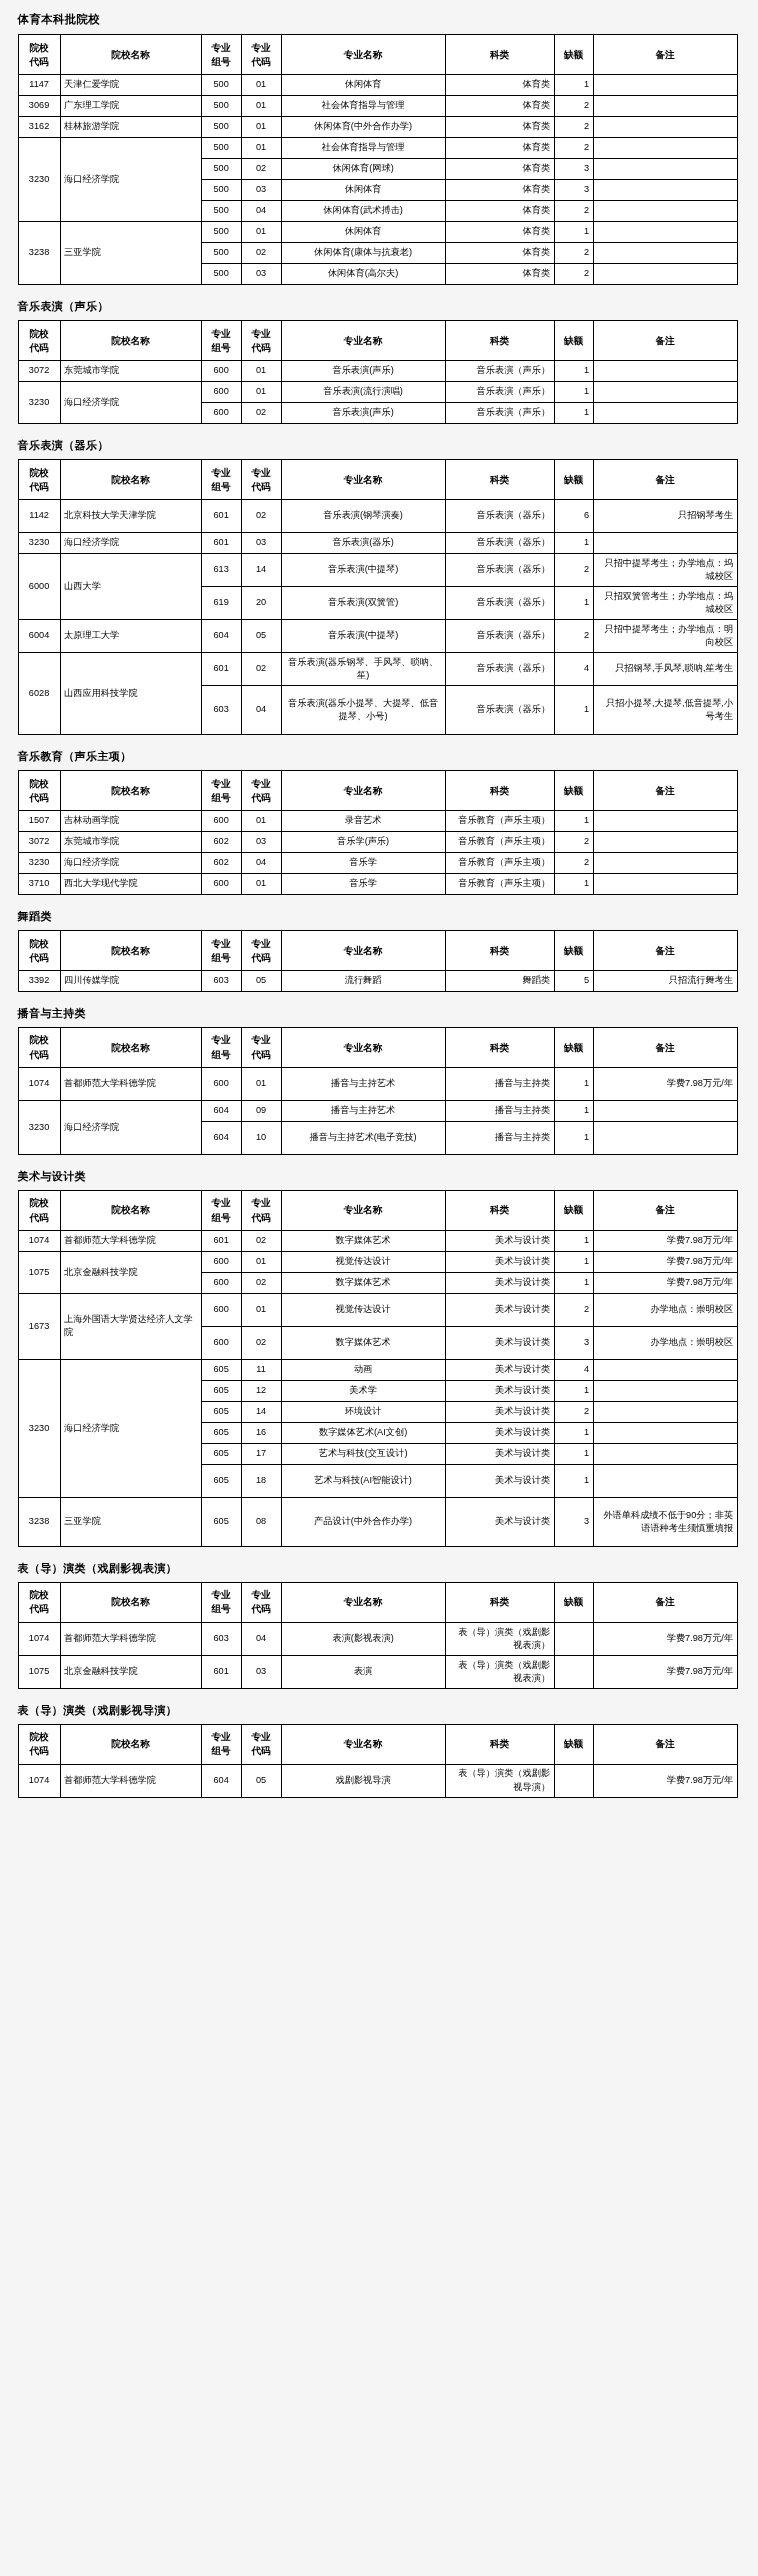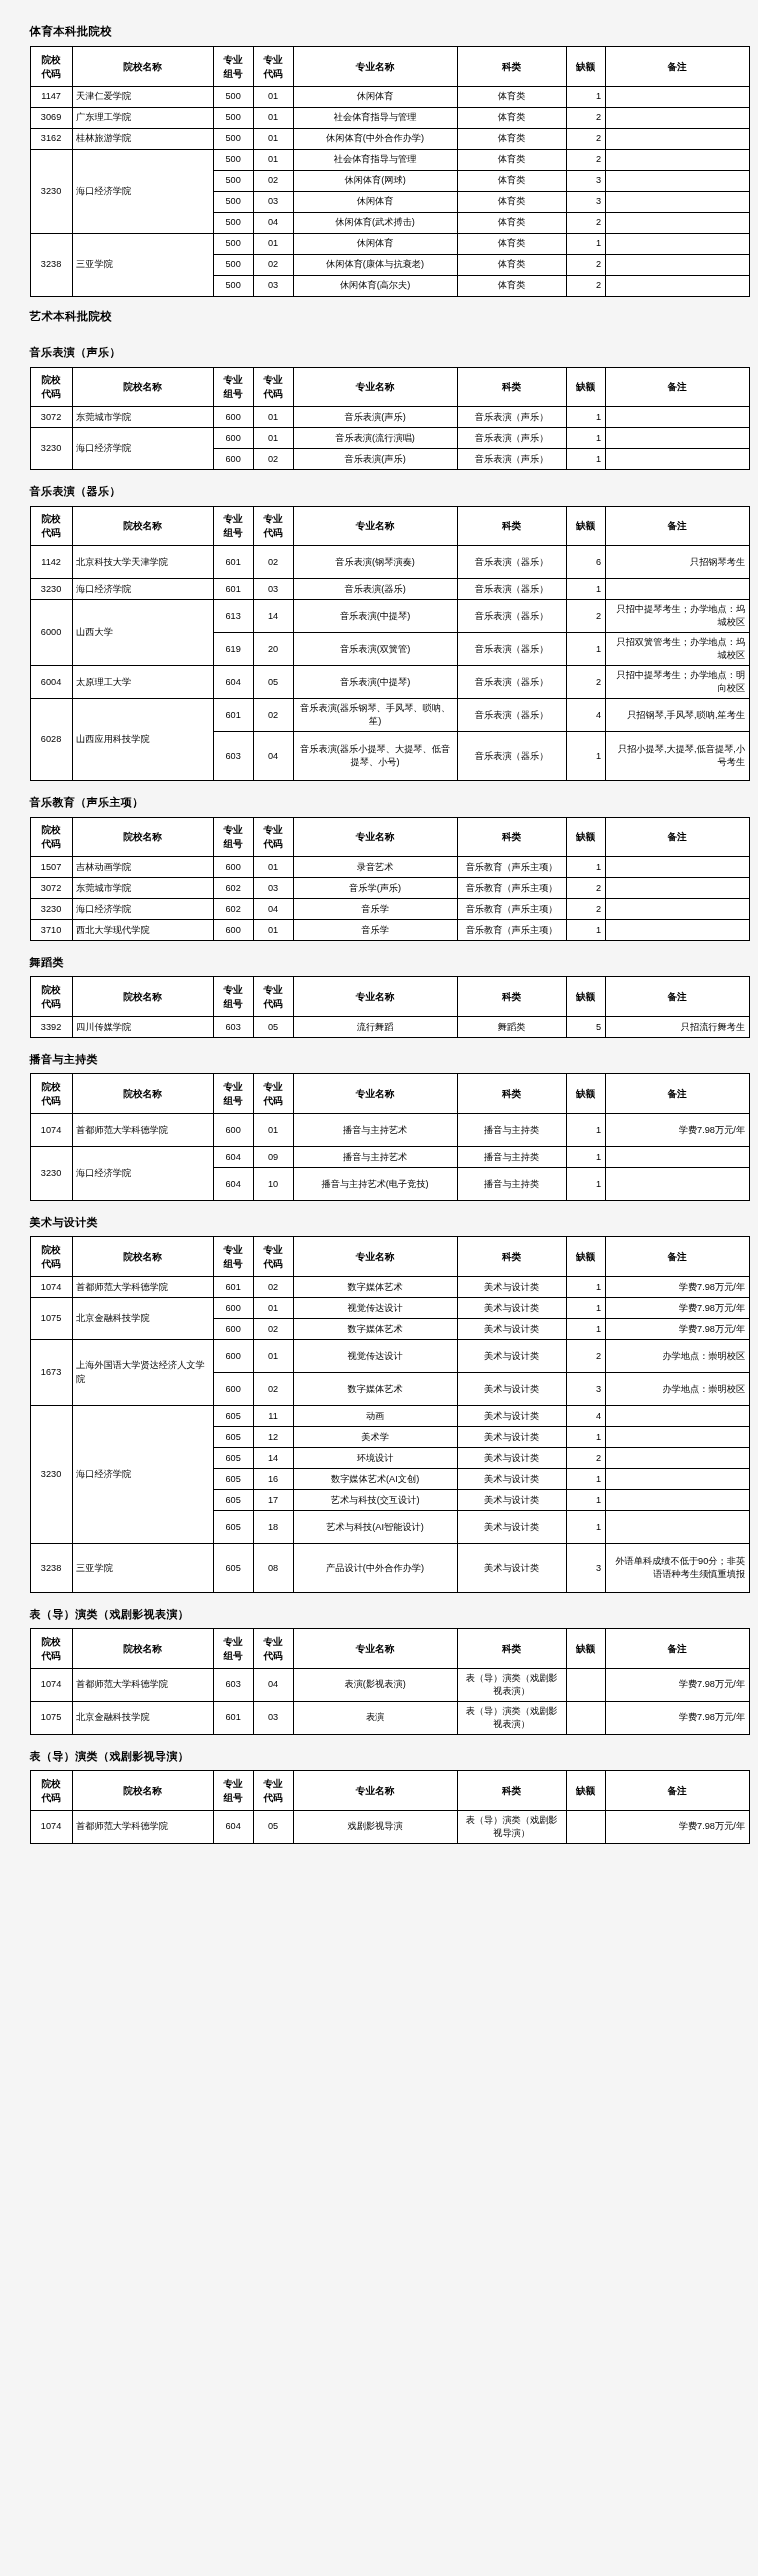--- a/index.html
+++ b/index.html
@@ -3,21 +3,21 @@
 <meta charset="utf-8">
 <style>
   html,body{margin:0;padding:0;}
   body{
     width:759px;
     background:#f5f5f5;
     font-family:"Liberation Sans","DejaVu Sans",sans-serif;
     color:#000;
     -webkit-font-smoothing:none;
   }
-  .page{width:753px;padding:12px;box-sizing:border-box;}
+  .page{width:753px;padding:0;box-sizing:border-box;}
   h2.section-title{
     font-size:11.4px;
     font-weight:bold;
     margin:0;
     padding:12.3px 0 7px 17.6px;
     letter-spacing:0.4px;
   }
   h3.sub-title{
     font-size:11px;
     font-weight:bold;
@@ -55,21 +55,21 @@
   col.c-pcode{width:40px;}
   col.c-major{width:164px;}
   col.c-kl{width:109px;}
   col.c-qe{width:39px;}
   col.c-bz{width:144px;}
 
   td.code{text-align:center;}
   td.name{text-align:left;padding-left:5.3px;}
   td.grp,td.pcode{text-align:center;}
   td.major{text-align:center;padding-left:5.3px;}
-  td.kl{text-align:center;}
+  td.kl{text-align:right;}
   td.qe{text-align:right;padding-right:6.2px;}
   td.bz{text-align:right;padding-left:5.3px;}
 </style>
 </head>
 <body>
 
 <div class="page">
   <div id="content">
       <h2 class="section-title">体育本科批院校</h2>
       <table class="t">
@@ -179,21 +179,20 @@
           <tr style="height:21px">
             <td class="grp">500</td>
             <td class="pcode">03</td>
             <td class="major">休闲体育(高尔夫)</td>
             <td class="kl">体育类</td>
             <td class="qe">2</td>
             <td class="bz"></td>
           </tr>
         </tbody>
       </table>
-      <h2 class="section-title">艺术本科批院校</h2>
       <h3 class="sub-title">音乐表演（声乐）</h3>
       <table class="t">
         <colgroup>
           <col class="c-code">
           <col class="c-name">
           <col class="c-grp">
           <col class="c-pcode">
           <col class="c-major">
           <col class="c-kl">
           <col class="c-qe">

